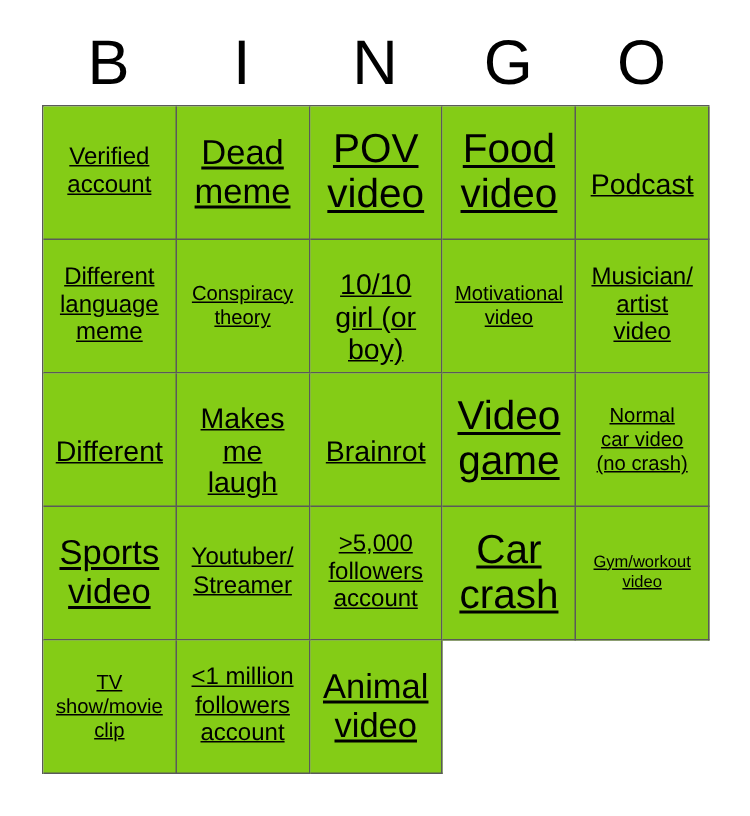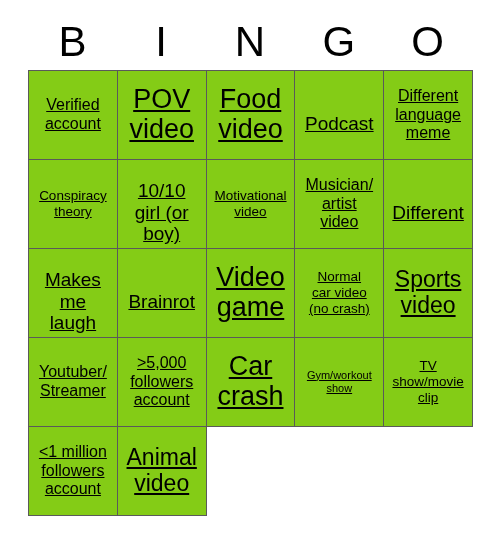--- a/index.html
+++ b/index.html
@@ -94,20 +94,24 @@
     <div class="header-letter">O</div>
   </div>
 
   <div class="bingo-grid">
 
     <div class="bingo-cell">
         <span class="cell-text fs-md">Verified
 account</span>
       </div>
     <div class="bingo-cell">
+        <span class="cell-text fs-xl">Dead
+meme</span>
+      </div>
+    <div class="bingo-cell">
         <span class="cell-text fs-xxl">POV
 video</span>
       </div>
     <div class="bingo-cell">
         <span class="cell-text fs-xxl">Food
 video</span>
       </div>
     <div class="bingo-cell">
         <span class="cell-text fs-lg">Podcast</span>
       </div>
@@ -169,21 +173,21 @@
         <span class="cell-text fs-md">&gt;5,000
 followers
 account</span>
       </div>
     <div class="bingo-cell">
         <span class="cell-text fs-xxl">Car
 crash</span>
       </div>
     <div class="bingo-cell">
         <span class="cell-text fs-xs">Gym/workout
-show</span>
+video</span>
       </div>
 
     <div class="bingo-cell">
         <span class="cell-text fs-sm">TV
 show/movie
 clip</span>
       </div>
     <div class="bingo-cell">
         <span class="cell-text fs-md">&lt;1 million
 followers

